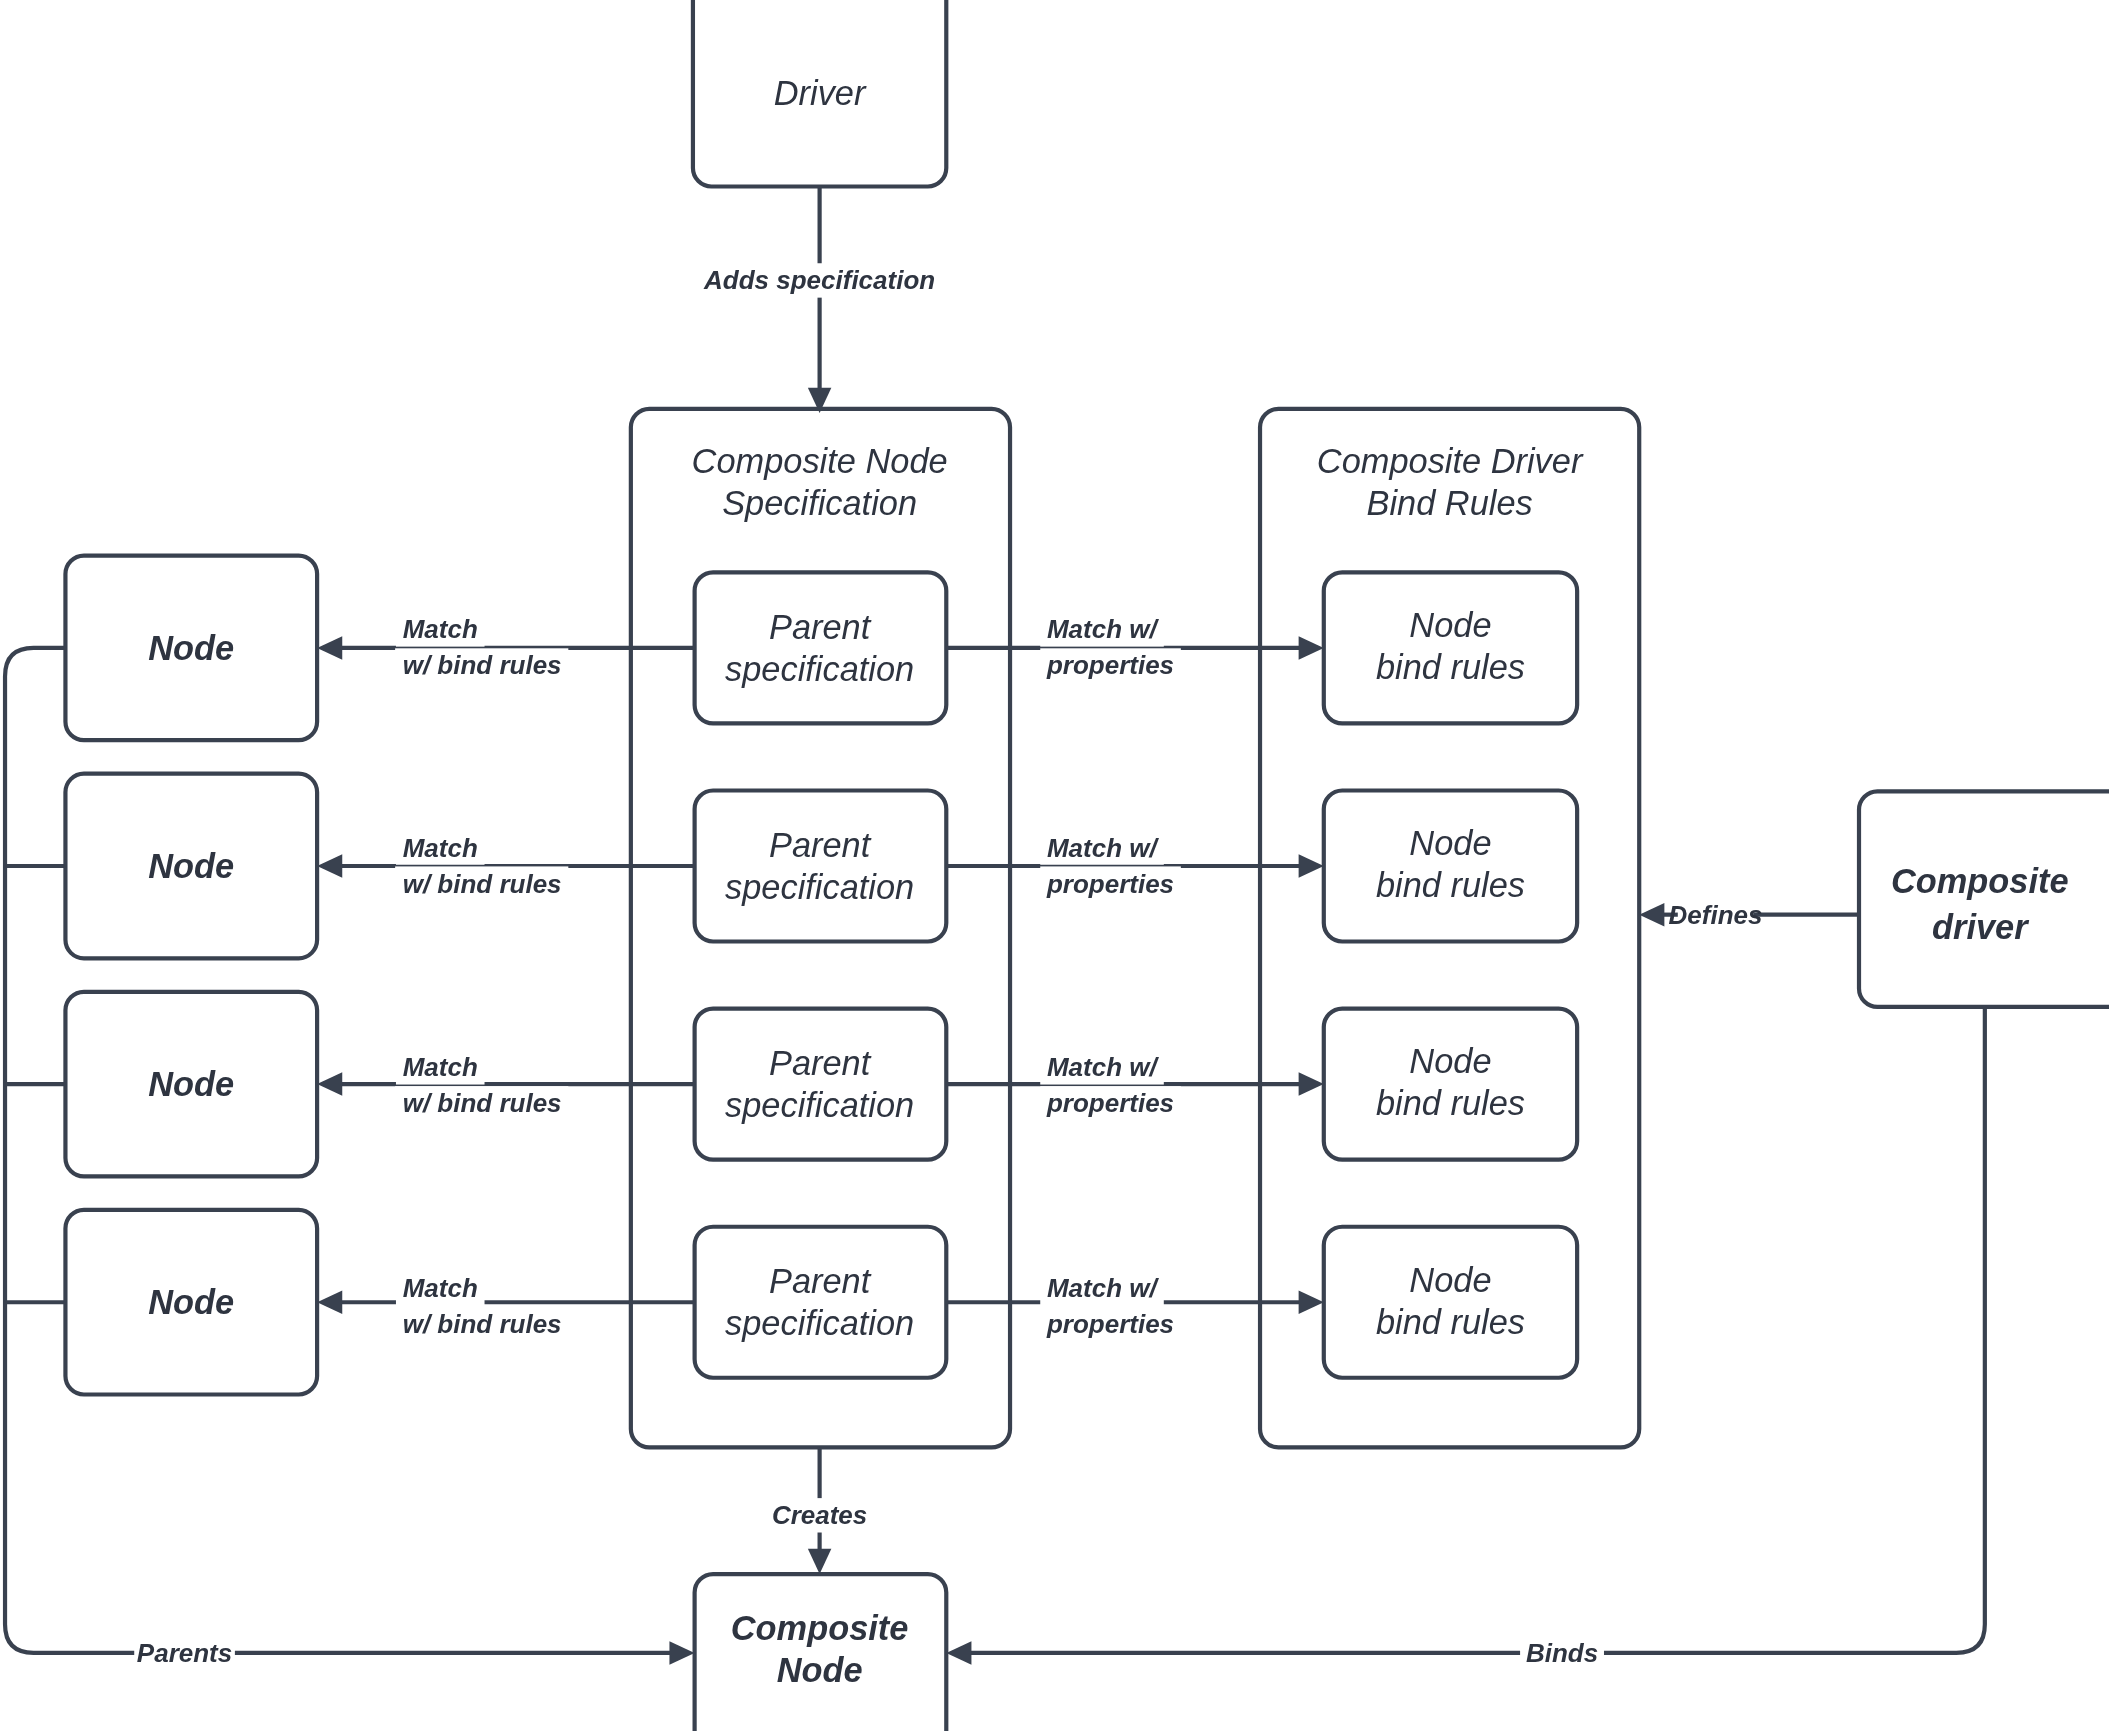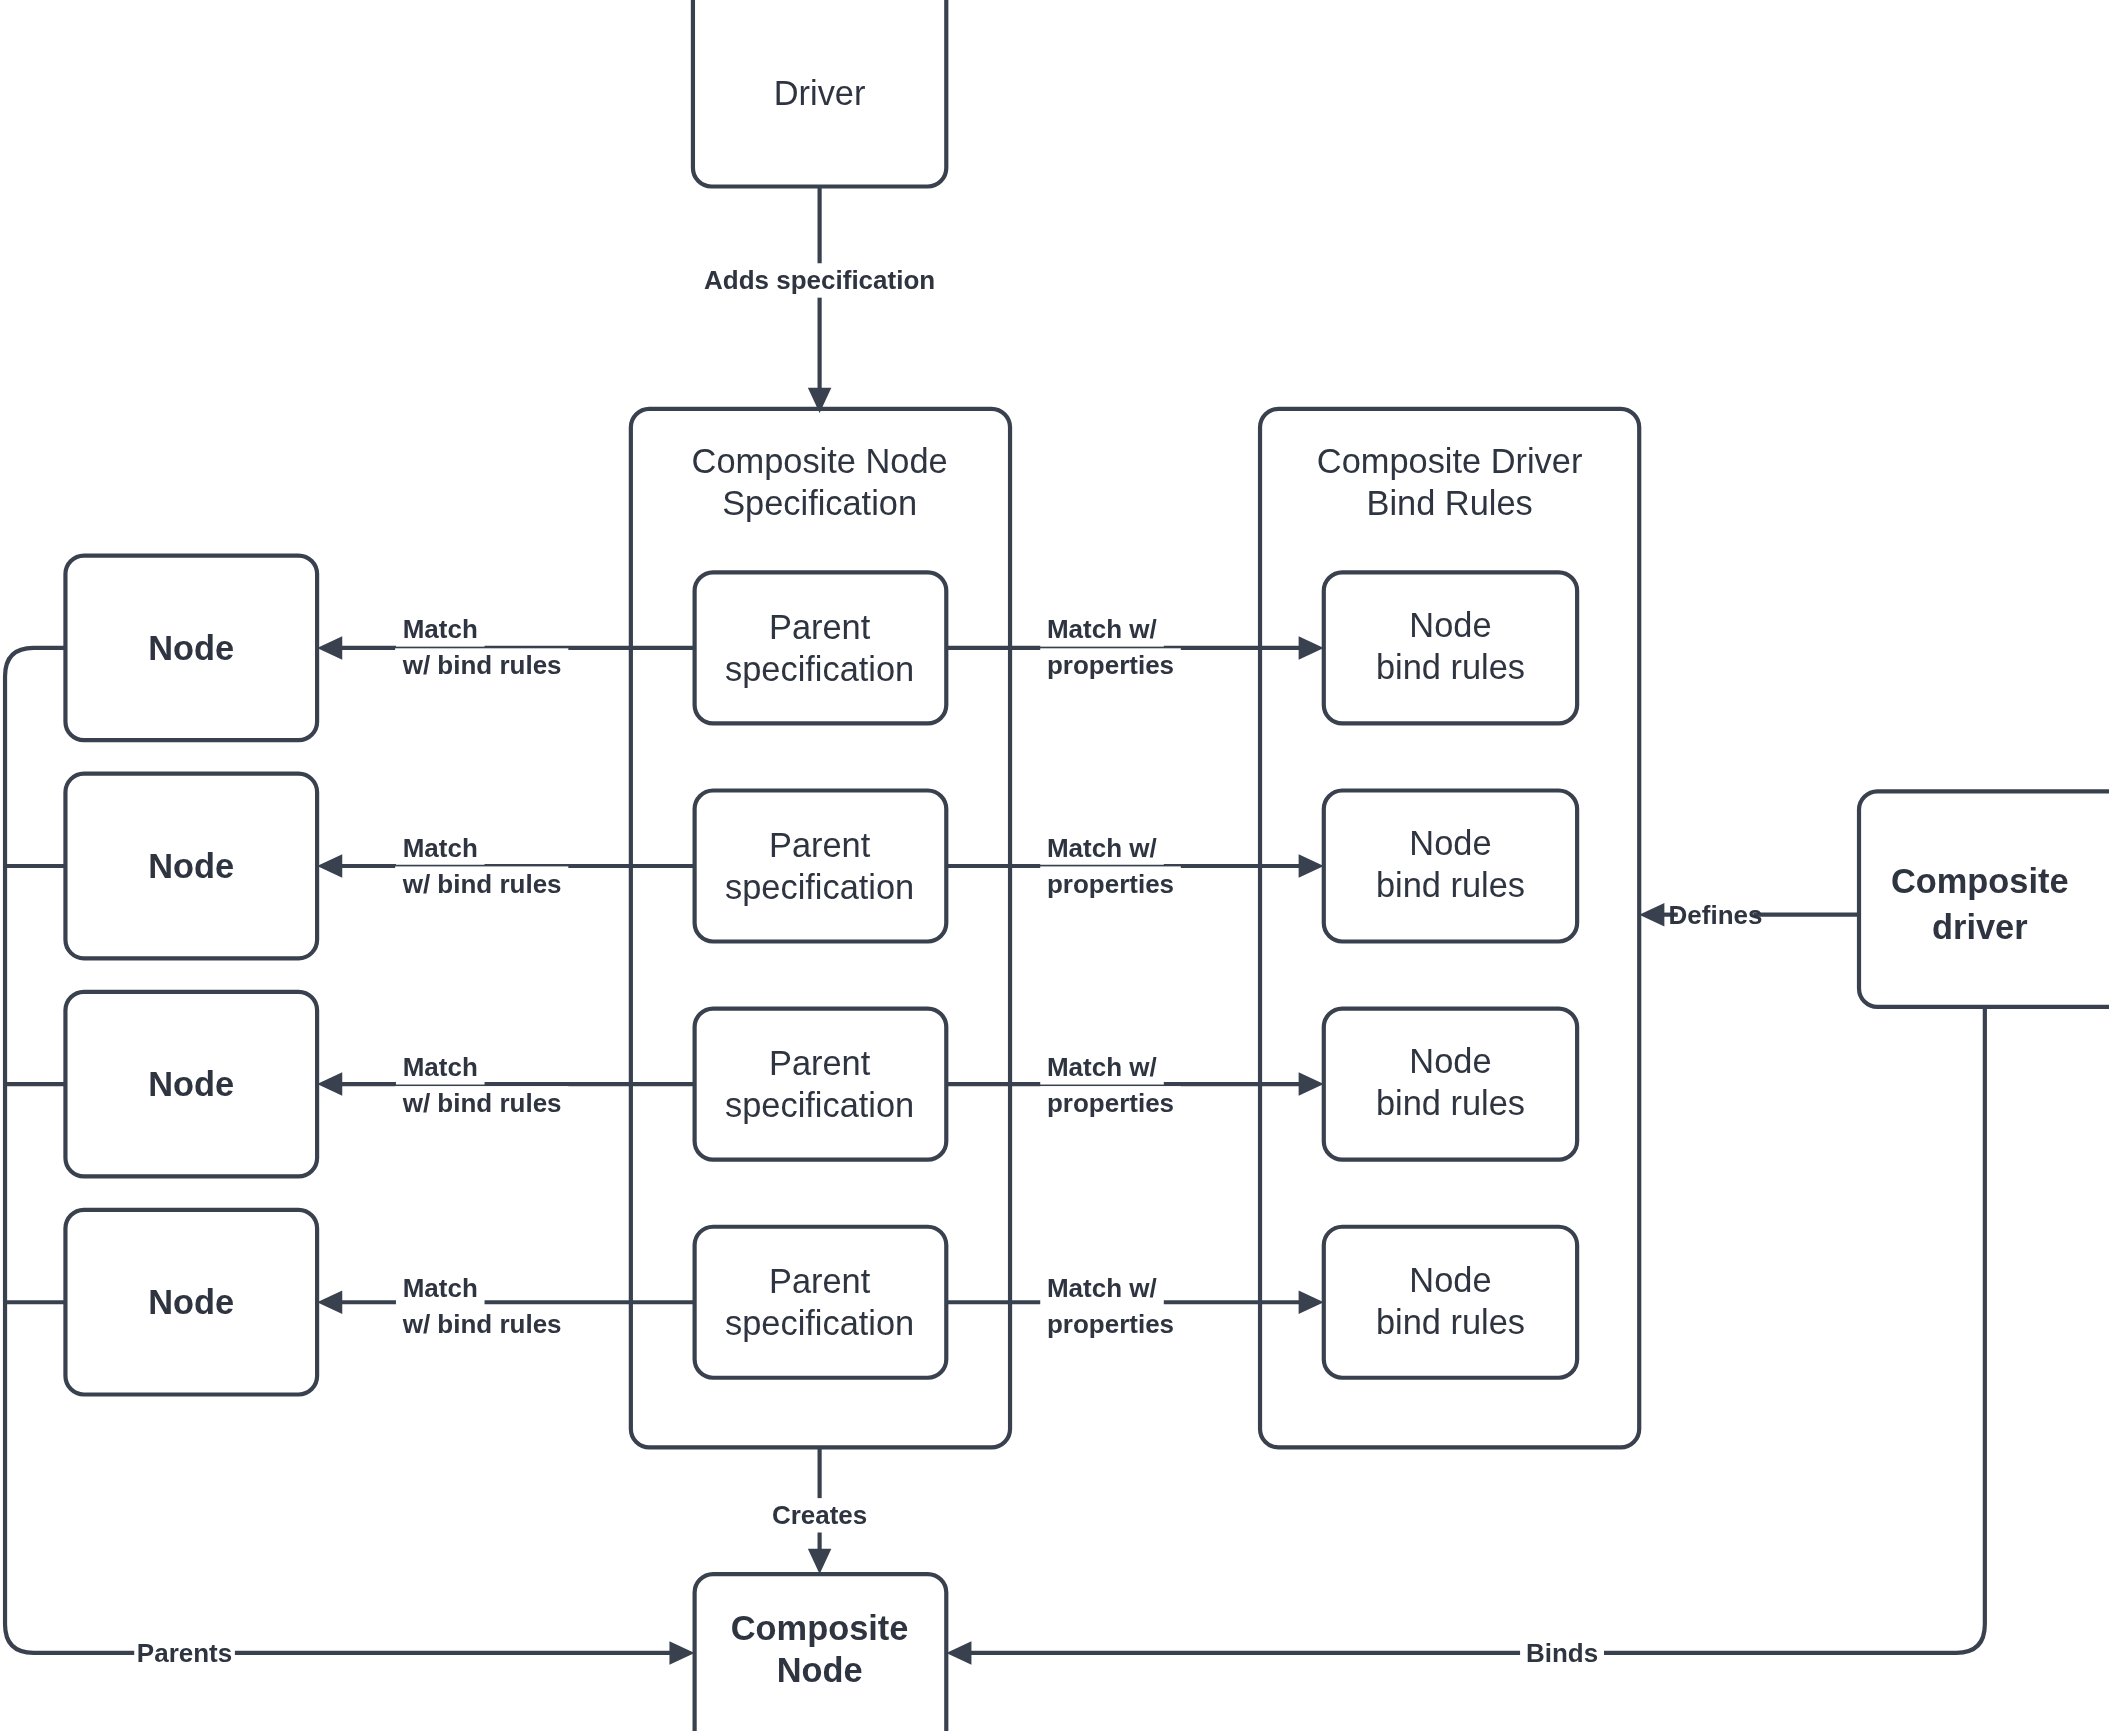--- a/index.html
+++ b/index.html
@@ -11,20 +11,21 @@
     width: 2109px;
     height: 1732px;
     overflow: hidden;
     font-family: "Liberation Sans", sans-serif;
   }
   #diagram-root {
     position: relative;
     width: 2109px;
     height: 1732px;
     background: #ffffff;
+    font-style: italic;
   }
   svg.canvas {
     position: absolute;
     top: 0;
     left: 0;
     width: 2109px;
     height: 1732px;
     display: block;
   }
   .box-stroke { stroke: #39414f; stroke-width: 5; fill: #ffffff; }

